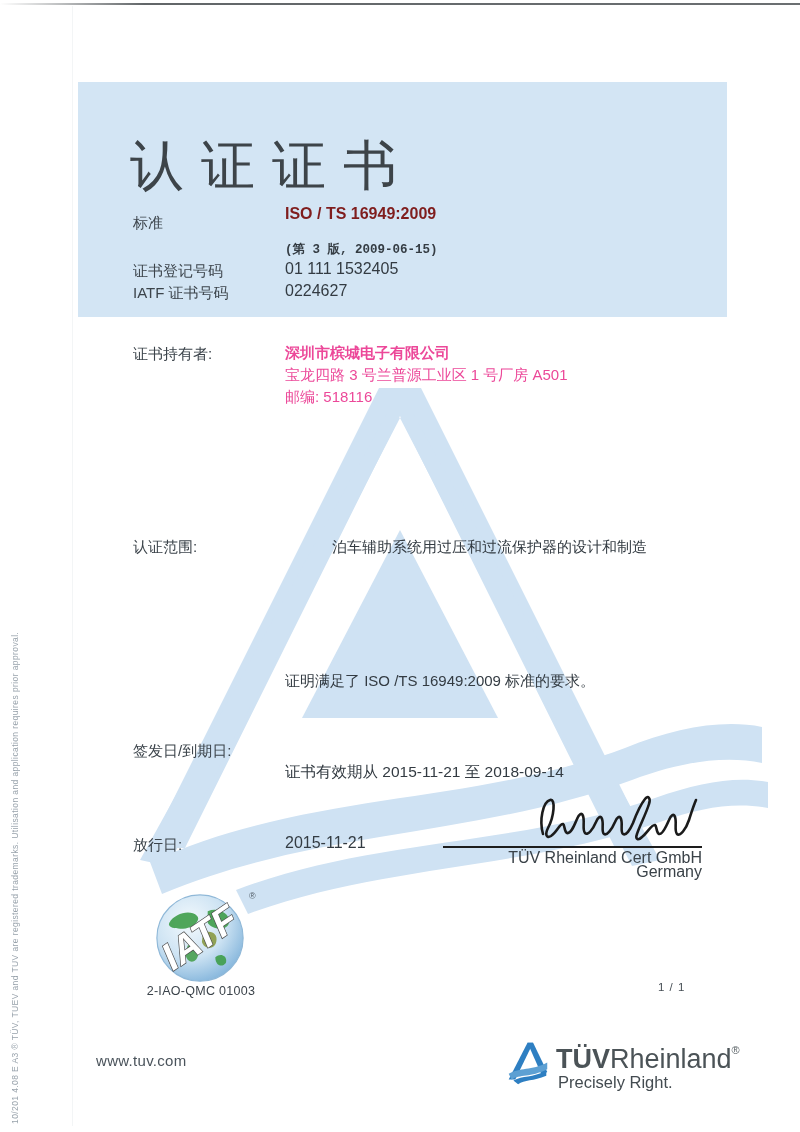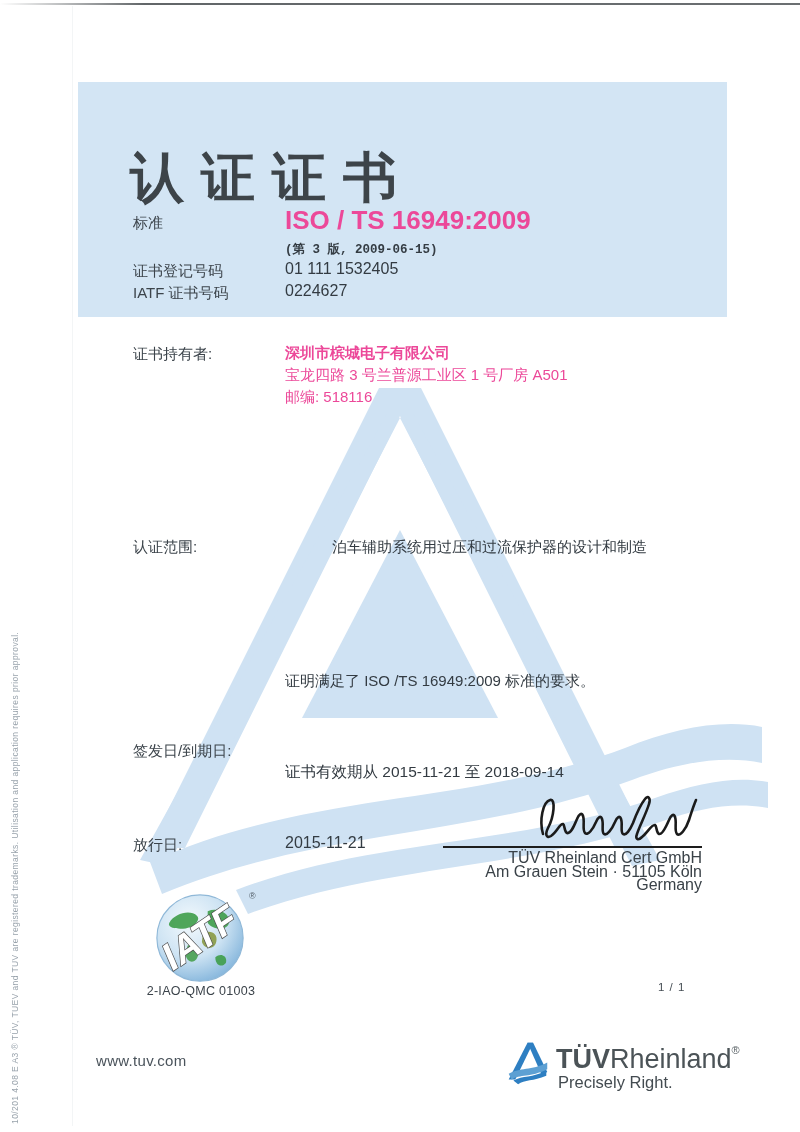--- a/index.html
+++ b/index.html
@@ -18,25 +18,25 @@
   .side-note { position:absolute; left:10px; top:1124px; transform:rotate(-90deg);
     transform-origin:0 0; white-space:nowrap; font-size:8.5px; color:#99a3ac; letter-spacing:.4px; }
 
   
   .watermark { position:absolute; left:0; top:0; width:800px; height:1132px; z-index:0; pointer-events:none; }
 
   .content { position:absolute; left:0; top:0; width:800px; height:1132px; z-index:1; }
 
   
   .header-block { position:absolute; left:78px; top:82px; width:649px; height:235px; background:#d3e5f4; }
-  .cert-title { position:absolute; left:130px; top:136px; font-size:54px; font-weight:bold;
-    color:#3d4449; letter-spacing:17px; line-height:1.1;margin-top:12px; }
+  .cert-title { position:absolute; left:130px; top:136px; font-size:54px; font-weight:normal;
+    color:#3d4449; letter-spacing:17px; line-height:1.1; }
   .lbl { position:absolute; left:133px; font-size:15px; color:#3c444b; }
   .val { position:absolute; left:285px; font-size:15px; color:#333b42; }
-  .standard-value { top:205px; font-size:26px; font-weight:bold; color:#ec4899; }
+  .standard-value { top:205px; font-size:16px; font-weight:bold; color:#7f1d1d; }
   .standard-edition { top:241px; font-size:12.5px; font-weight:bold; color:#343c43;font-family:Liberation Mono, monospace; }
   .num-val { font-size:16px; }
 
   .holder-block { position:absolute; left:285px; top:342px; width:440px; font-size:15px;
     line-height:22px; color:#ec4899; }
   .holder-name { font-weight:bold; }
 
   .statement { top:672px; width:460px; }
   .validity-value { font-size:15.5px; }
   .release-value { font-size:16px; }
@@ -116,21 +116,20 @@
 
     <div class="lbl" style="top:836px;">放行日:</div>
     <div class="val release-value" style="top:834px;">2015-11-21</div>
 
     <svg class="signature-svg" width="172" height="56" viewBox="0 0 172 56" xmlns="http://www.w3.org/2000/svg">
       <path d="M10,44 C6,30 10,12 17,10 C23,8 21,27 15,38 C12,44 13,49 18,46 C24,42 27,33 30,34 C32,35 31,42 34,43 C38,44 41,36 44,29 C46,24 49,22 50,26 C52,31 49,40 52,43 C55,46 60,39 63,32 C65,27 68,25 69,29 C71,34 68,42 71,44 C74,46 79,39 82,32 C84,27 87,25 88,29 C90,34 87,42 90,44 C93,46 97,40 100,33 C103,25 108,14 112,9 C115,5 118,8 116,14 C113,24 106,37 104,44 C102,49 105,51 109,47 C114,43 119,34 122,35 C124,36 123,43 126,44 C129,45 133,37 136,30 C138,25 141,23 142,27 C144,32 141,41 144,44 C147,47 153,39 156,30 C158,24 160,17 163,10" fill="none" stroke="#1b1b1b" stroke-width="2.6" stroke-linecap="round"></path>
     </svg>
     <div class="signature-rule"></div>
     <div class="issuer-block">
       <div>TÜV Rheinland Cert GmbH</div>
-      <div>Am Grauen Stein · 51105 Köln</div>
       <div>Germany</div>
     </div>
 
     <svg class="iatf-logo" width="96" height="92" viewBox="0 0 100 96" xmlns="http://www.w3.org/2000/svg">
       <defs>
         <radialGradient id="ocean" cx="38%" cy="32%" r="75%">
           <stop offset="0%" stop-color="#f3f9fd"></stop>
           <stop offset="55%" stop-color="#cde3f3"></stop>
           <stop offset="100%" stop-color="#7fb2da"></stop>
         </radialGradient>

